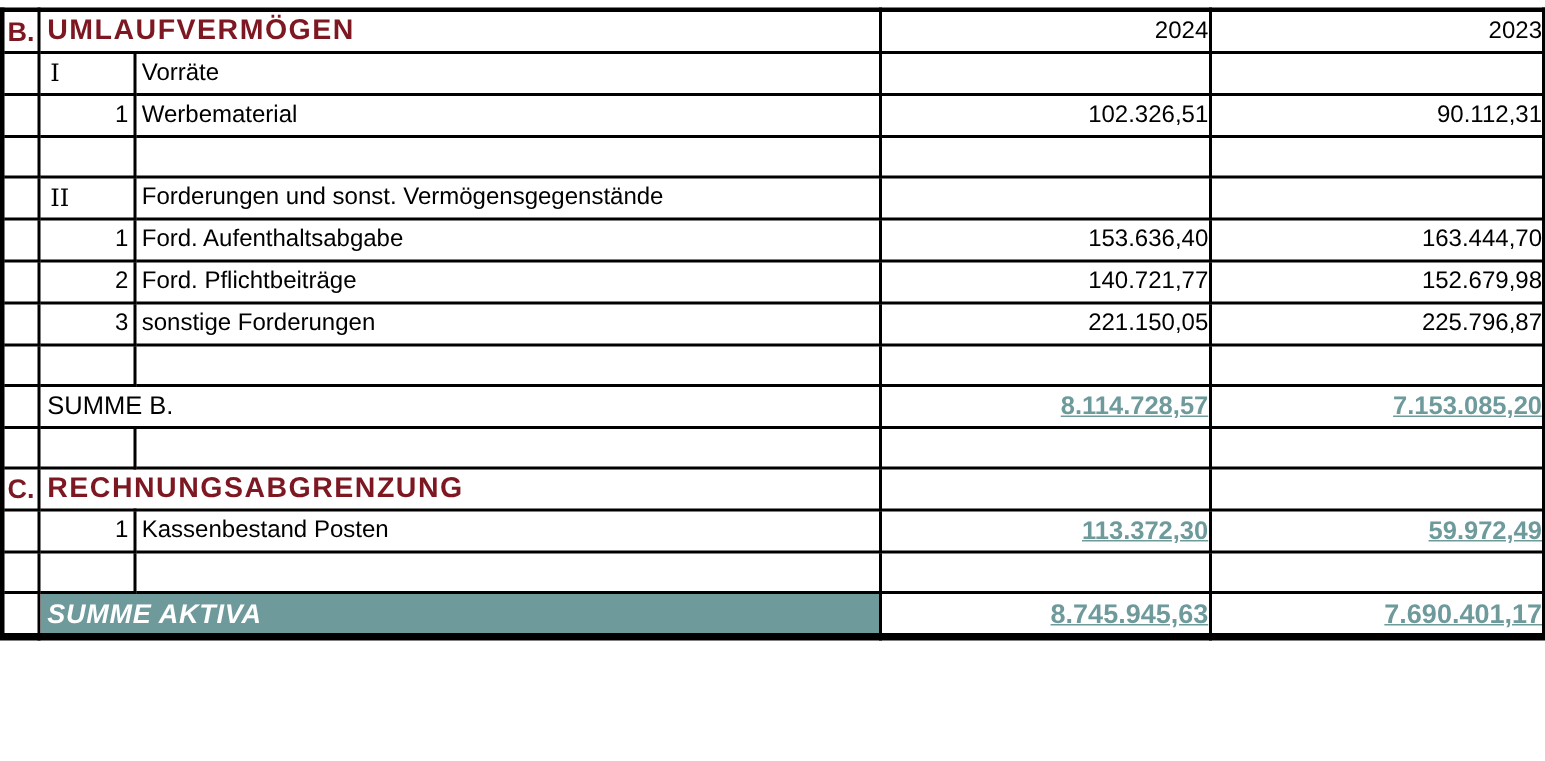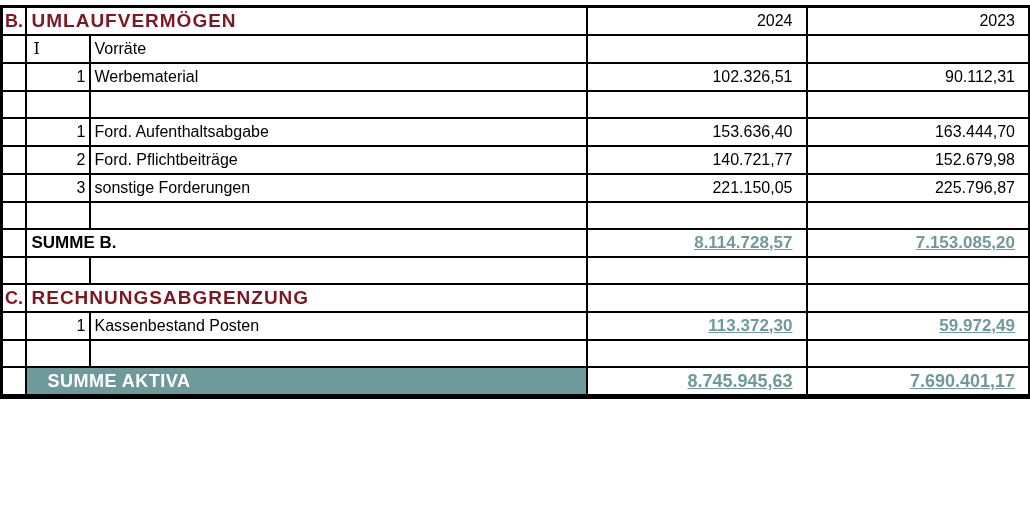--- a/index.html
+++ b/index.html
@@ -42,55 +42,56 @@
     font-size: 18px;
     color: var(--maroon);
   }
   .cell-roman {
     font-family: "DejaVu Serif", serif;
     font-size: 16px;
     padding-left: 7px;
   }
   .cell-num   { text-align: right; padding-right: 3px; }
   .cell-label { padding-left: 4px; }
-  .cell-val   { text-align: right; padding-right: 13px; }
+  .cell-val   { text-align: right; padding-right: 0; }
 
   
   .section-label {
     font-weight: 700;
     font-size: 19px;
     letter-spacing: 1px;
     color: var(--maroon);
     padding-left: 5px;
     margin-left: 22px;
   }
   .year-cell { font-size: 16px; font-weight: 400; }
 
   
   .sum-label {
-    font-weight: 700;
+    font-weight: 400;
     font-size: 17px;
     padding-left: 5px;
     color: #000;
   }
   .accent {
     color: var(--teal);
     font-weight: 700;
     font-size: 17px;
     text-decoration: underline;
   }
 
   
   .total-label {
     background: var(--teal);
     color: var(--total-text);
     font-weight: 700;
     font-size: 18px;
     letter-spacing: 0.5px;
-    padding-left: 21px;
+    padding-left: 5px;
+    font-style: italic;
   }
   .row-total .cell-val.accent { font-size: 18px; }
 </style>
 </head>
 <body>
 
 <table class="balance">
   <colgroup>
     <col style="width:24px">
     <col style="width:64px">
@@ -119,20 +120,27 @@
         <td class="cell-val">102.326,51</td>
         <td class="cell-val">90.112,31</td>
       </tr>
       <tr class="row-spacer">
         <td></td>
         <td></td>
         <td></td>
         <td class="cell-val"></td>
         <td class="cell-val"></td>
       </tr>
+      <tr class="row-group">
+        <td></td>
+        <td class="cell-roman">II</td>
+        <td class="cell-label">Forderungen und sonst. Vermögensgegenstände</td>
+        <td class="cell-val"></td>
+        <td class="cell-val"></td>
+      </tr>
       <tr class="row-item">
         <td></td>
         <td class="cell-num">1</td>
         <td class="cell-label">Ford. Aufenthaltsabgabe</td>
         <td class="cell-val">153.636,40</td>
         <td class="cell-val">163.444,70</td>
       </tr>
       <tr class="row-item">
         <td></td>
         <td class="cell-num">2</td>

